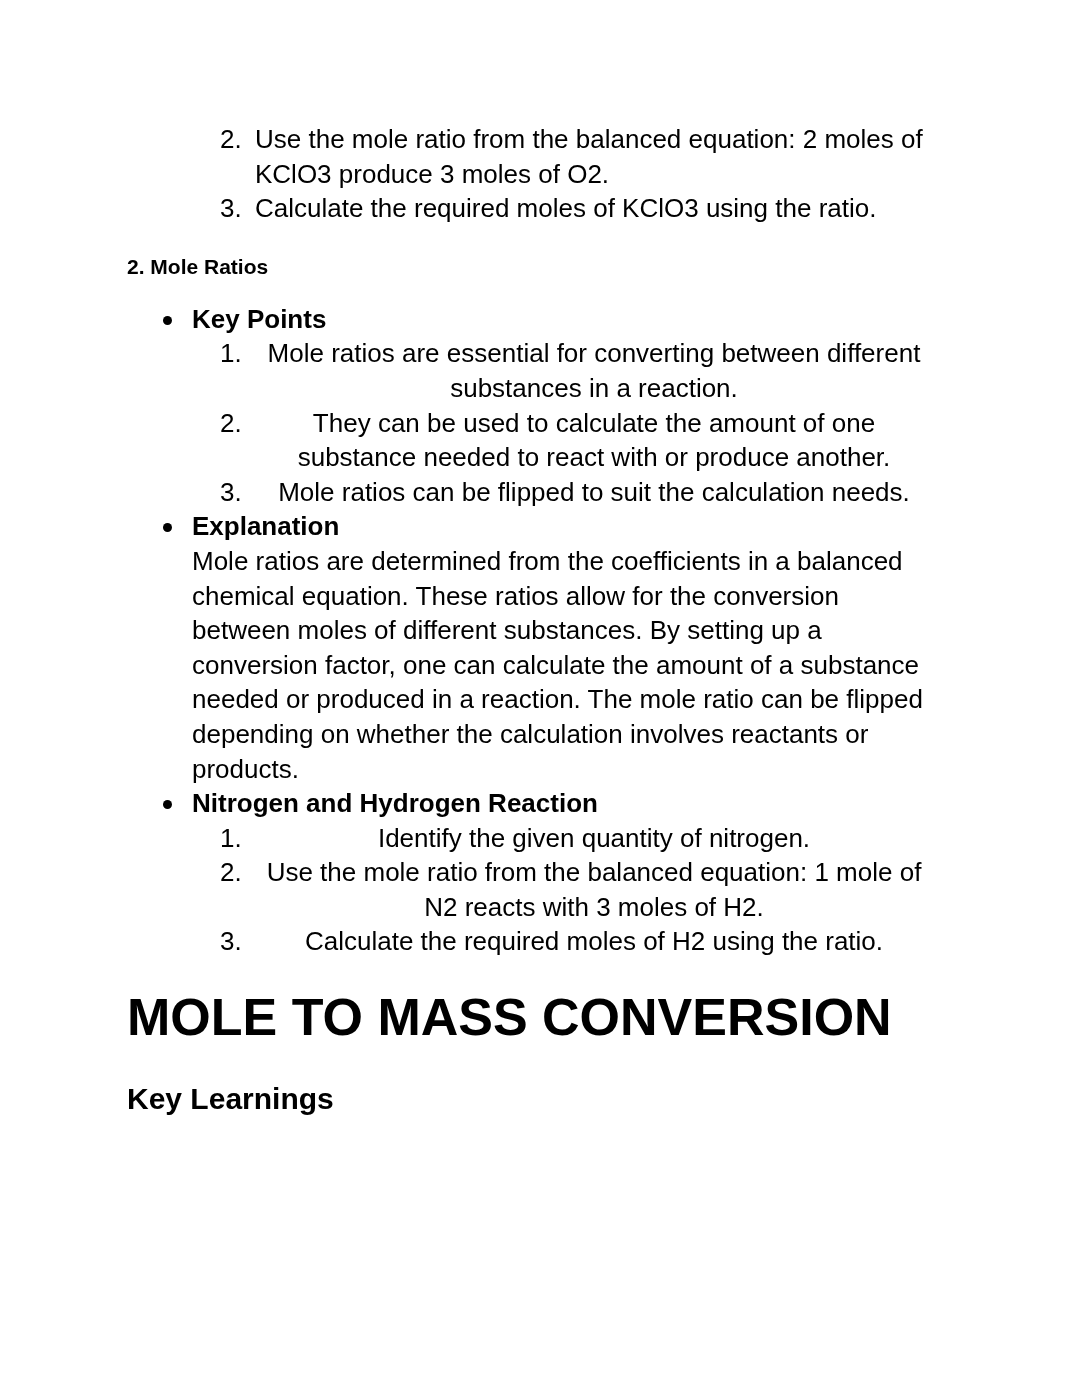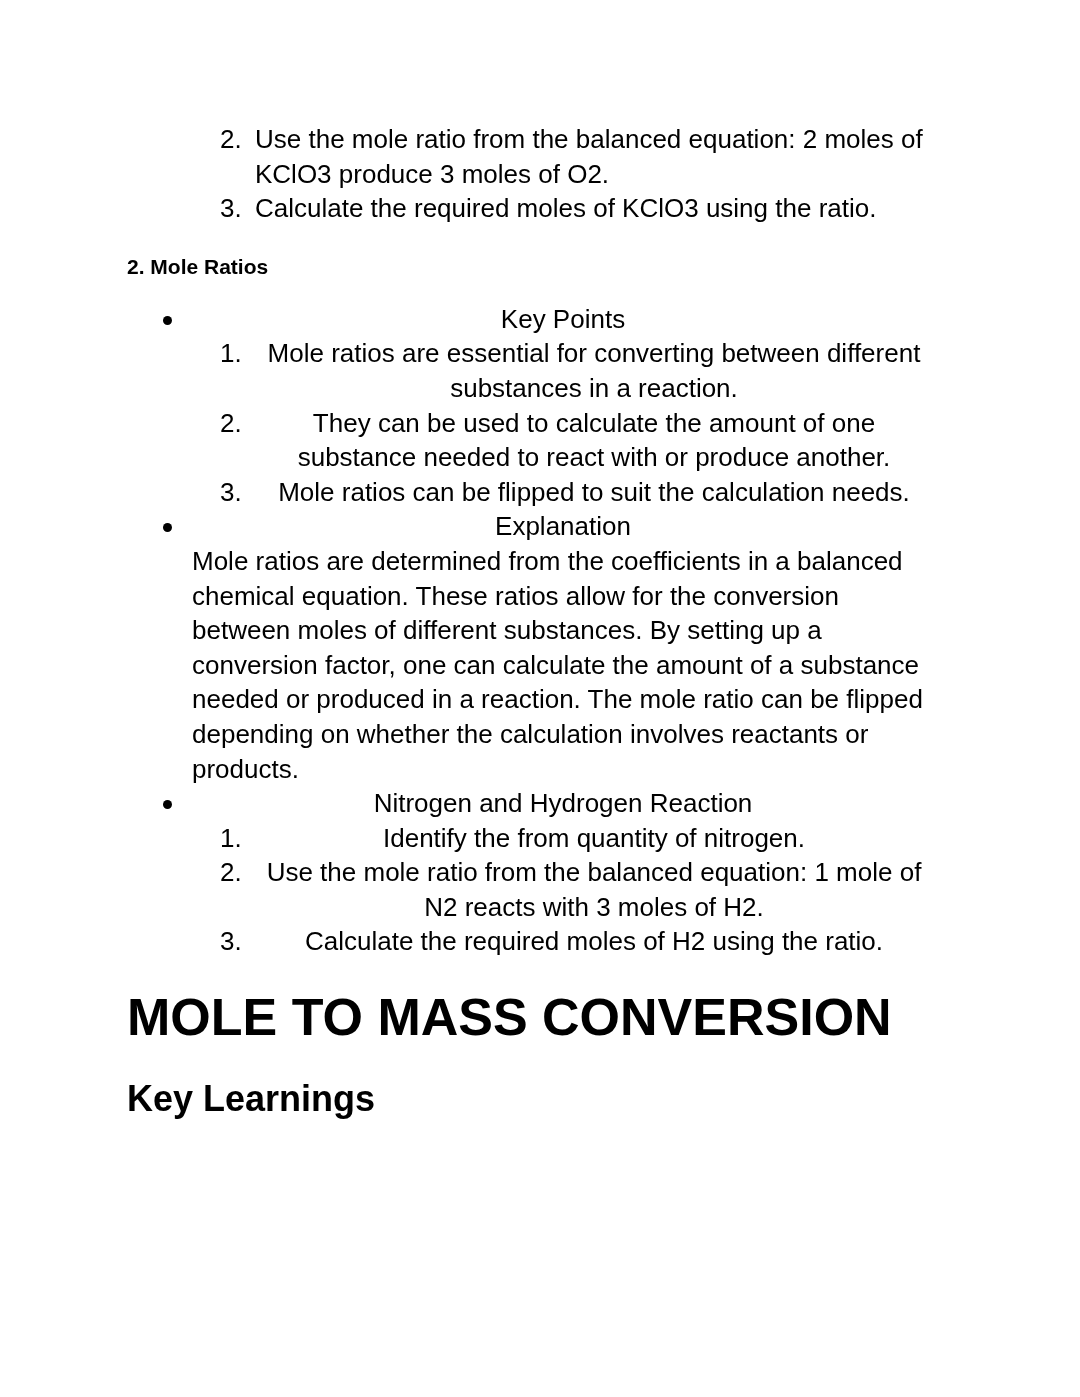--- a/index.html
+++ b/index.html
@@ -23,40 +23,40 @@
   .numlist li { display: flex; }
   .nummark { flex: 0 0 35px; }
   .numtext { width: 678px; }
 
   
   .bullets { margin: 0; padding: 0; list-style: none; margin-left: 36px; }
   .bullets > li { display: flex; }
   .bmark { flex: 0 0 29px; padding-top: 14px; }
   .disc { display: block; width: 9px; height: 9px; border-radius: 50%; background: #000; }
   .bcontent { width: 742px; }
-  .blabel { font-weight: 400; text-align: center; }
+  .blabel { font-weight: 700; }
   .bbody { }
   .sublist { margin-left: 28px; }
   .sublist .numtext { width: 678px; text-align: center; }
 
   .h-small {
     font-weight: 700;
     font-size: 21px;
     line-height: 30px;
     margin: 26px 0 20px 0;
   }
   .h-xl {
     font-weight: 700;
     font-size: 52px;
     line-height: 52px;
     margin: 32px 0 0 0;
   }
   .h-lg {
     font-weight: 700;
-    font-size: 36px;
+    font-size: 30px;
     line-height: 38px;
     margin: 37px 0 0 0;
   }
 </style>
 </head>
 <body>
 
 <div class="page">
 
   <ol class="numlist">
@@ -109,21 +109,21 @@
 
     <li>
       <span class="bmark">
           <span class="disc"></span>
         </span>
       <div class="bcontent">
         <div class="blabel">Nitrogen and Hydrogen Reaction</div>
         <ol class="numlist sublist" style="margin-left:28px;">
           <li>
             <span class="nummark">1.</span>
-            <span class="numtext">Identify the from quantity of nitrogen.</span>
+            <span class="numtext">Identify the given quantity of nitrogen.</span>
           </li>
           <li>
             <span class="nummark">2.</span>
             <span class="numtext">Use the mole ratio from the balanced equation: 1 mole of N2 reacts with 3 moles of H2.</span>
           </li>
           <li>
             <span class="nummark">3.</span>
             <span class="numtext">Calculate the required moles of H2 using the ratio.</span>
           </li>
         </ol>

